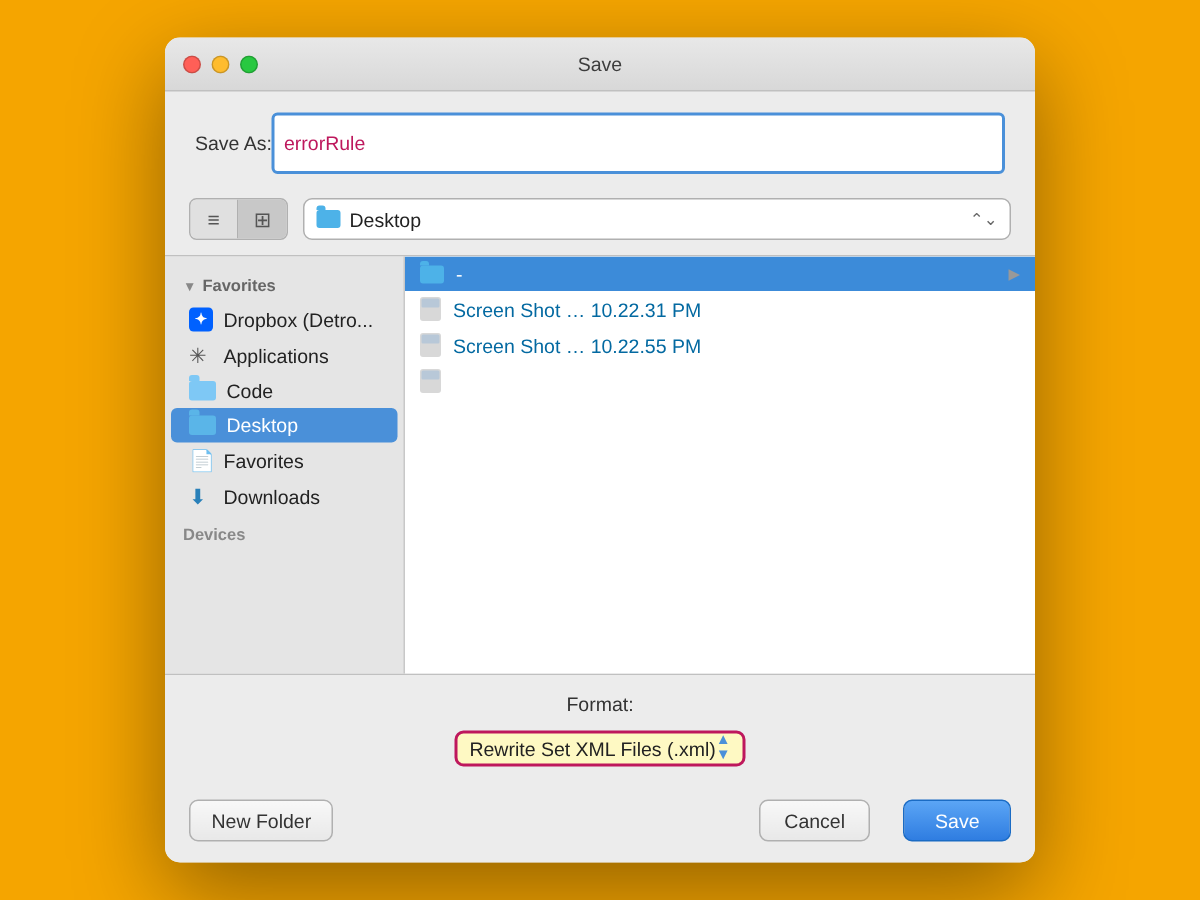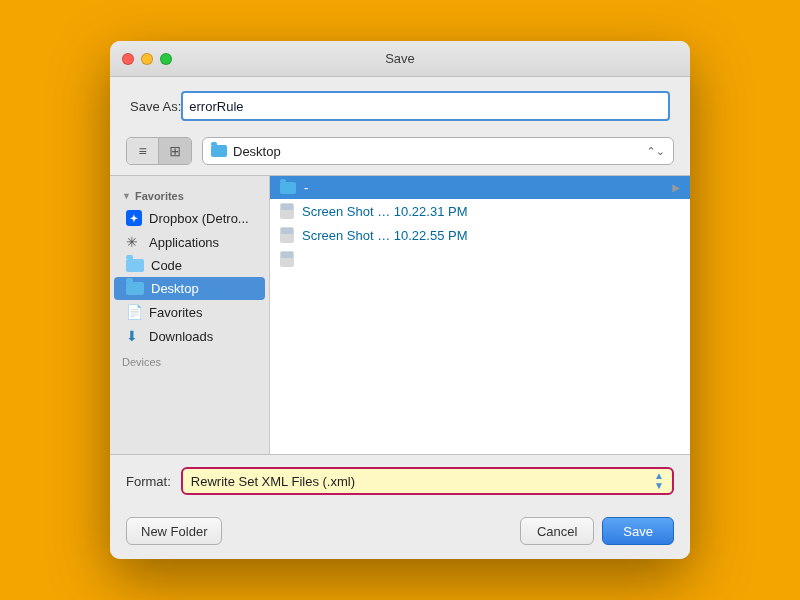--- a/index.html
+++ b/index.html
@@ -58,28 +58,28 @@
       background: #ECECEC;
     }
     .save-as-label {
       font-size: 13px;
       color: #333;
       white-space: nowrap;
       font-weight: 500;
     }
     .save-as-input {
       flex: 1;
-      height: 30px;
+      height: 41px;
       border: 2px solid #4A90D9;
       border-radius: 4px;
       padding: 0 6px;
       font-size: 13px;
       background: white;
       outline: none;
-      color: #0f172a;
+      color: #be185d;
     }
     .toolbar-row {
       display: flex;
       align-items: center;
       padding: 6px 16px 10px 16px;
       gap: 10px;
       background: #ECECEC;
     }
     .view-buttons {
       display: flex;
@@ -216,21 +216,21 @@
       border-radius: 2px 2px 0 0;
     }
     .folder-icon.active-folder {
       background: #5AB5E8;
     }
     .folder-icon.active-folder::before {
       background: #5AB5E8;
     }
     .devices-label {
       font-size: 11px;
-      font-weight: 400;
+      font-weight: 700;
       color: #888;
       padding: 8px 12px 4px 12px;
     }
     .file-panel {
       flex: 1;
       background: white;
       overflow-y: auto;
     }
     .file-item {
       display: flex;
@@ -282,20 +282,21 @@
       margin-left: auto;
       font-size: 10px;
       color: #999;
     }
     .bottom-bar {
       padding: 12px 16px;
       background: #ECECEC;
       display: flex;
       align-items: center;
       gap: 10px;
+      flex-direction: column;
     }
     .format-label {
       font-size: 13px;
       color: #333;
       font-weight: 500;
       white-space: nowrap;
     }
     .format-dropdown {
       flex: 1;
       height: 28px;
@@ -336,21 +337,21 @@
     .spacer { flex: 1; }
     .cancel-btn {
       height: 28px;
       padding: 0 16px;
       background: linear-gradient(to bottom, #F8F8F8, #E8E8E8);
       border: 1px solid #B0B0B0;
       border-radius: 6px;
       font-size: 13px;
       color: #333;
       cursor: pointer;
-      margin-right: 8px;
+      margin-right: 22px;
     }
     .save-btn {
       height: 28px;
       padding: 0 20px;
       background: linear-gradient(to bottom, #5BA5F5, #2F7DE1);
       border: 1px solid #1A6BC4;
       border-radius: 6px;
       font-size: 13px;
       color: white;
       cursor: pointer;

